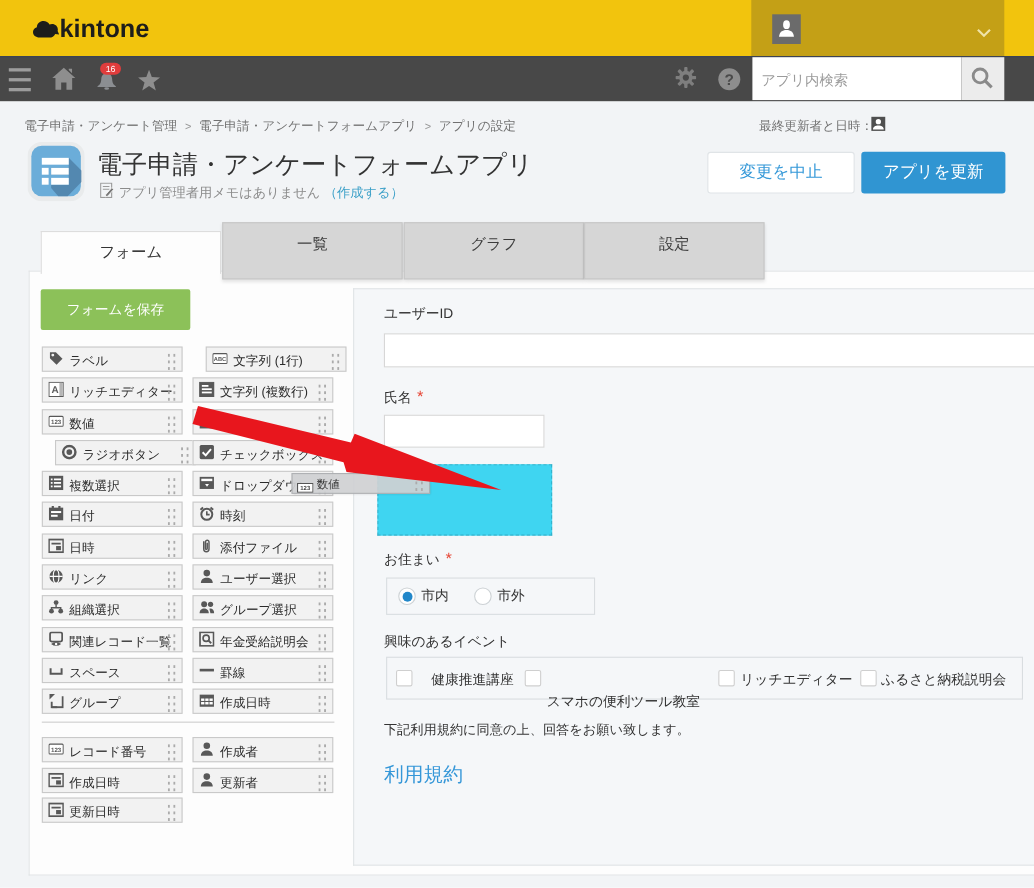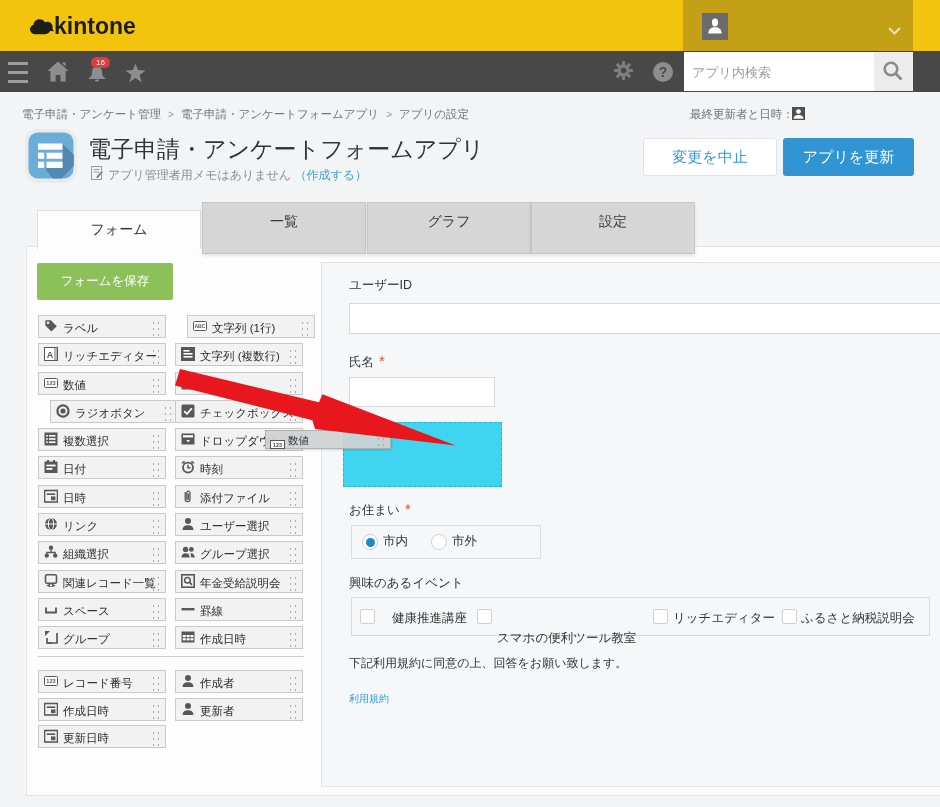--- a/index.html
+++ b/index.html
@@ -481,21 +481,21 @@
 <div class="abs fgroup" style="left:351px;top:597px;width:579px;height:39px"></div>
 <div class="cb" style="left:360px;top:609px"></div>
 <div class="cblb" style="left:392px;top:610px">健康推進講座</div>
 <div class="cb" style="left:477px;top:609px"></div>
 <div class="cblb" style="left:497px;top:630px">スマホの便利ツール教室</div>
 <div class="cb" style="left:653px;top:609px"></div>
 <div class="cblb" style="left:673px;top:610px">リッチエディター</div>
 <div class="cb" style="left:782px;top:609px"></div>
 <div class="cblb" style="left:801px;top:610px">ふるさと納税説明会</div>
 <div class="abs flabel" style="left:349px;top:655px;font-size:12px">下記利用規約に同意の上、回答をお願い致します。</div>
-<div class="abs" style="left:349px;top:692px;font-size:10px;color:#3597d8">利用規約</div>
+<div class="abs" style="left:349px;top:692px;font-size:18px;color:#3597d8">利用規約</div>
 
 <div class="abs chip">
     <span style="position:absolute;left:4px;top:4px"><svg width="15" height="9" viewBox="0 0 15 9">
         <rect x="0.5" y="0.5" width="14" height="8" fill="#fff" stroke="#555"></rect>
         <text x="7.5" y="6.8" font-family="Liberation Sans" font-size="5.4" font-weight="bold" fill="#444" text-anchor="middle">123</text>
       </svg></span>
     <span class="t">数値</span>
 <span class="dots" style="right:4px;top:5px;width:10px;height:11px"></span>
   </div>
 <svg class="abs arrow" width="940" height="807" viewBox="0 0 940 807">

